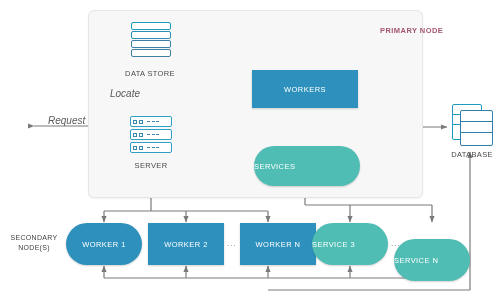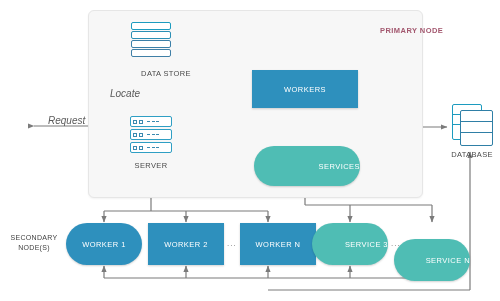--- a/index.html
+++ b/index.html
@@ -72,21 +72,21 @@
   .db .front span{position:absolute;left:0;right:0;height:1.4px;background:#2f7fa6;}
 
   
   .boxblue{
     background:#2e90bd;color:#ffffff;display:flex;align-items:center;
     justify-content:center;font-size:7.5px;letter-spacing:.45px;
     box-shadow:0 1px 2px rgba(0,0,0,.18);
   }
   .pillteal{
     background:#4fbdb4;color:#ffffff;display:flex;align-items:center;
-    justify-content:flex-end;font-size:7.5px;letter-spacing:.45px;
+    justify-content:flex-start;font-size:7.5px;letter-spacing:.45px;
     border-radius:999px;box-shadow:0 1px 2px rgba(0,0,0,.18);
   }
   .ellipsis{color:#6d6d6d;font-size:8px;letter-spacing:1px;}
 </style>
 </head>
 <body>
 
 <div id="stage">
 
   <svg class="layer">
@@ -145,21 +145,21 @@
 
   <div class="abs panel"></div>
   <div class="abs panel-title">PRIMARY NODE</div>
 
   <div class="abs ds">
     <i></i>
       <i></i>
       <i></i>
       <i></i>
   </div>
-  <div class="abs nodelabel" style="left:126px;top:69px;width:80px;">DATA STORE</div>
+  <div class="abs nodelabel" style="left:110px;top:69px;width:80px;">DATA STORE</div>
 
   <div class="abs flowlabel" style="left:110px;top:88px;">Locate</div>
 
   <div class="abs flowlabel" style="left:48px;top:115px;text-align:right;">Request</div>
 
   <div class="abs srv">
     <div class="row">
         <span class="sq"></span>
         <span class="sq"></span>
       <span class="dashes">

